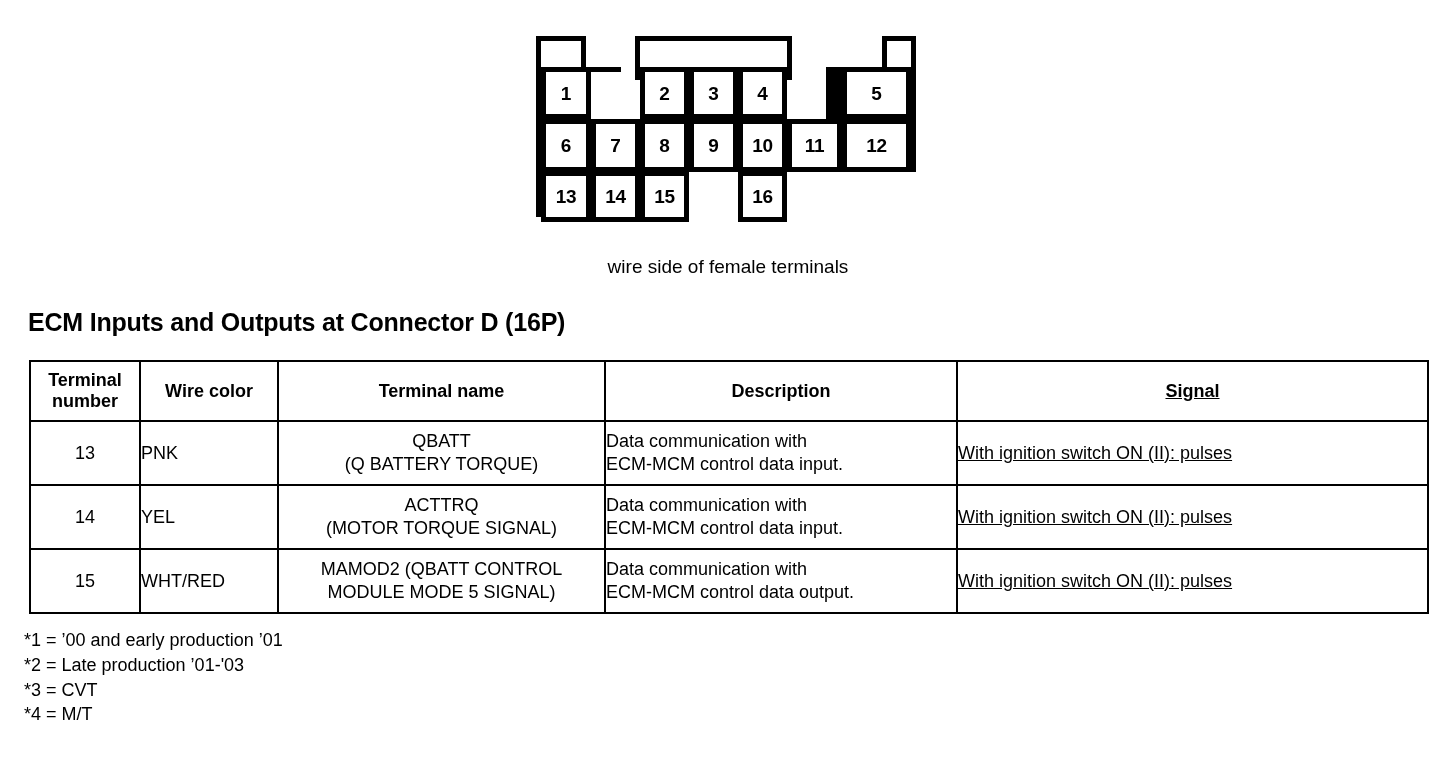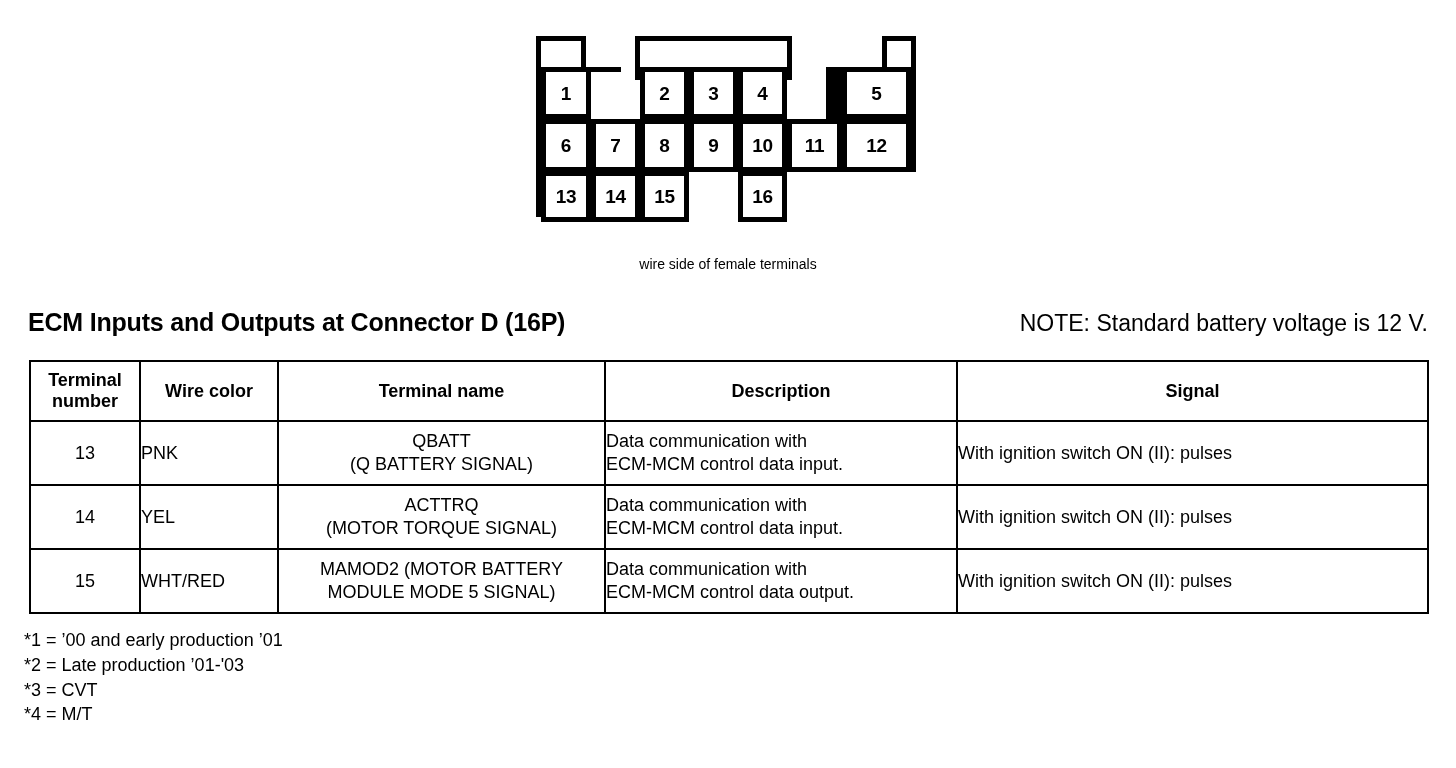--- a/index.html
+++ b/index.html
@@ -34,21 +34,21 @@
     position: absolute;
     background: #000000;
   }
 
   
   #caption {
     position: absolute;
     left: 0; top: 256px;
     width: 1456px;
     text-align: center;
-    font-size: 14px;
+    font-size: 19px;
   }
 
   
   #heading-row {
     position: absolute;
     left: 28px; top: 308px;
     width: 1400px;
     display: flex;
     justify-content: space-between;
     align-items: baseline;
@@ -85,21 +85,21 @@
   }
   #io-table tbody td {
     height: 64px;
     font-size: 18px;
     font-weight: normal;
   }
   .c-term { width: 110px; text-align: center; }
   .c-wire { width: 138px; text-align: left; }
   .c-name { width: 327px; text-align: center; padding-left: 9px; }
   .c-desc { width: 352px; text-align: left; padding-left: 10px; }
-  .c-sig  { width: 471px; text-align: left; padding-left: 10px; }
+  .c-sig  { width: 471px; text-align: left; padding-left: 10px; text-decoration: underline; }
   thead .c-name, thead .c-desc, thead .c-sig { text-align: center; padding-left: 0; }
   .cell-lines { line-height: 1.28; }
   .cell-lines > span { display: block; }
 
   
   #footnotes {
     position: absolute;
     left: 24px; top: 628px;
     font-size: 18px;
     line-height: 1.38;
@@ -144,21 +144,20 @@
       <div class="conn-cell" style="left: 55px; top: 135px; width: 49px; height: 51px;">14</div>
       <div class="conn-cell" style="left: 104px; top: 135px; width: 49px; height: 51px;">15</div>
       <div class="conn-cell" style="left: 202px; top: 135px; width: 49px; height: 51px; text-align: center;">16</div>
     </div>
 </div>
 
 <div id="caption">wire side of female terminals</div>
 
 <div id="heading-row">
   <div id="section-title">ECM Inputs and Outputs at Connector D (16P)</div>
-  <div id="note-text">NOTE: Standard battery voltage is 12 V.</div>
 </div>
 
 <table id="io-table">
   <thead>
     <tr>
       <th class="c-term">
         <span>Terminal</span><br>
         <span>number</span>
       </th>
       <th class="c-wire">Wire color</th>
@@ -167,21 +166,21 @@
       <th class="c-sig">Signal</th>
     </tr>
   </thead>
   <tbody id="io-table-body">
       <tr>
         <td class="c-term">13</td>
         <td class="c-wire">PNK</td>
         <td class="c-name">
           <div class="cell-lines">
             <span>QBATT</span>
-            <span>(Q BATTERY SIGNAL)</span>
+            <span>(Q BATTERY TORQUE)</span>
           </div>
         </td>
         <td class="c-desc">
           <div class="cell-lines">
             <span>Data communication with</span>
             <span>ECM-MCM control data input.</span>
           </div>
         </td>
         <td class="c-sig">With ignition switch ON (II): pulses</td>
       </tr>
@@ -200,21 +199,21 @@
             <span>ECM-MCM control data input.</span>
           </div>
         </td>
         <td class="c-sig">With ignition switch ON (II): pulses</td>
       </tr>
       <tr>
         <td class="c-term">15</td>
         <td class="c-wire">WHT/RED</td>
         <td class="c-name">
           <div class="cell-lines">
-            <span>MAMOD2 (MOTOR BATTERY</span>
+            <span>MAMOD2 (QBATT CONTROL</span>
             <span>MODULE MODE 5 SIGNAL)</span>
           </div>
         </td>
         <td class="c-desc">
           <div class="cell-lines">
             <span>Data communication with</span>
             <span>ECM-MCM control data output.</span>
           </div>
         </td>
         <td class="c-sig">With ignition switch ON (II): pulses</td>

